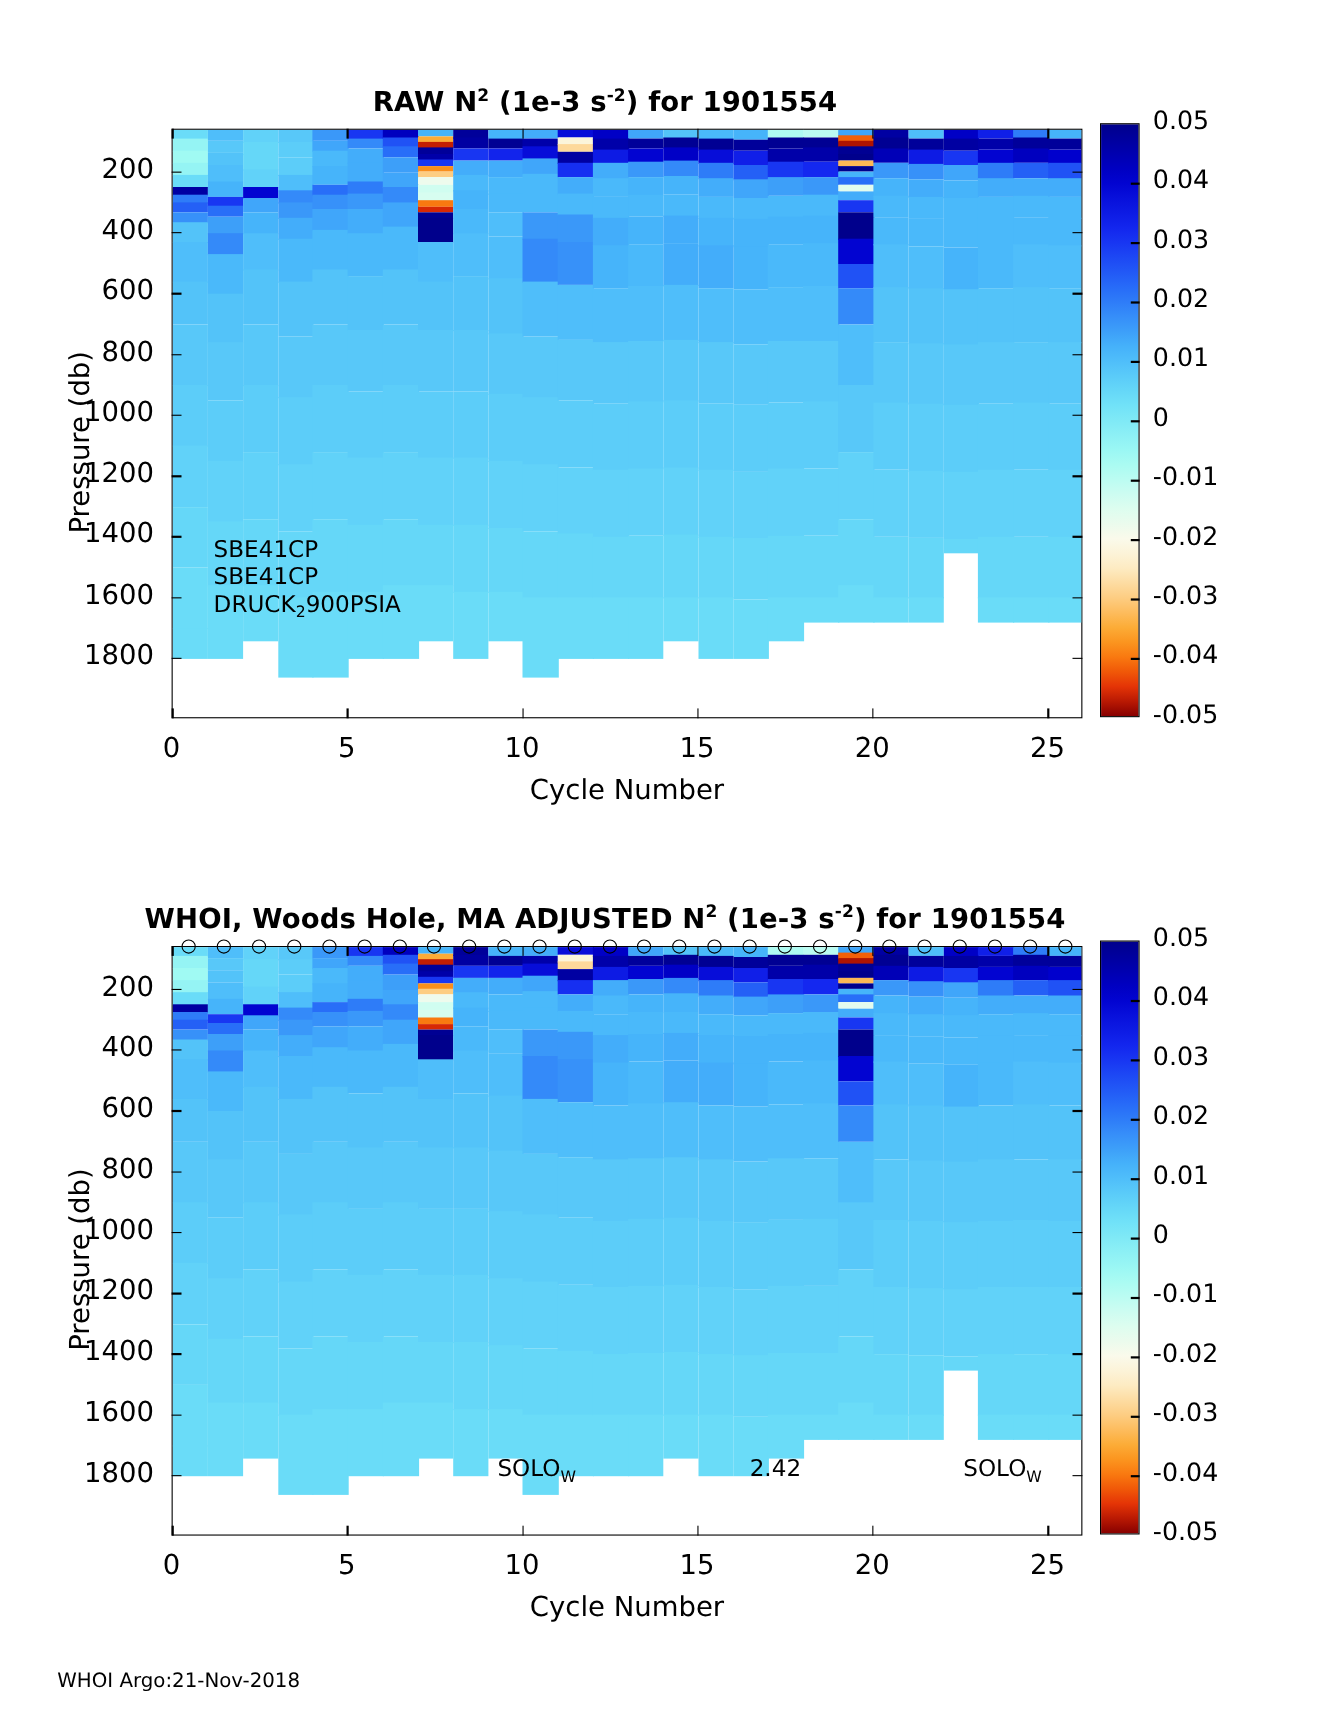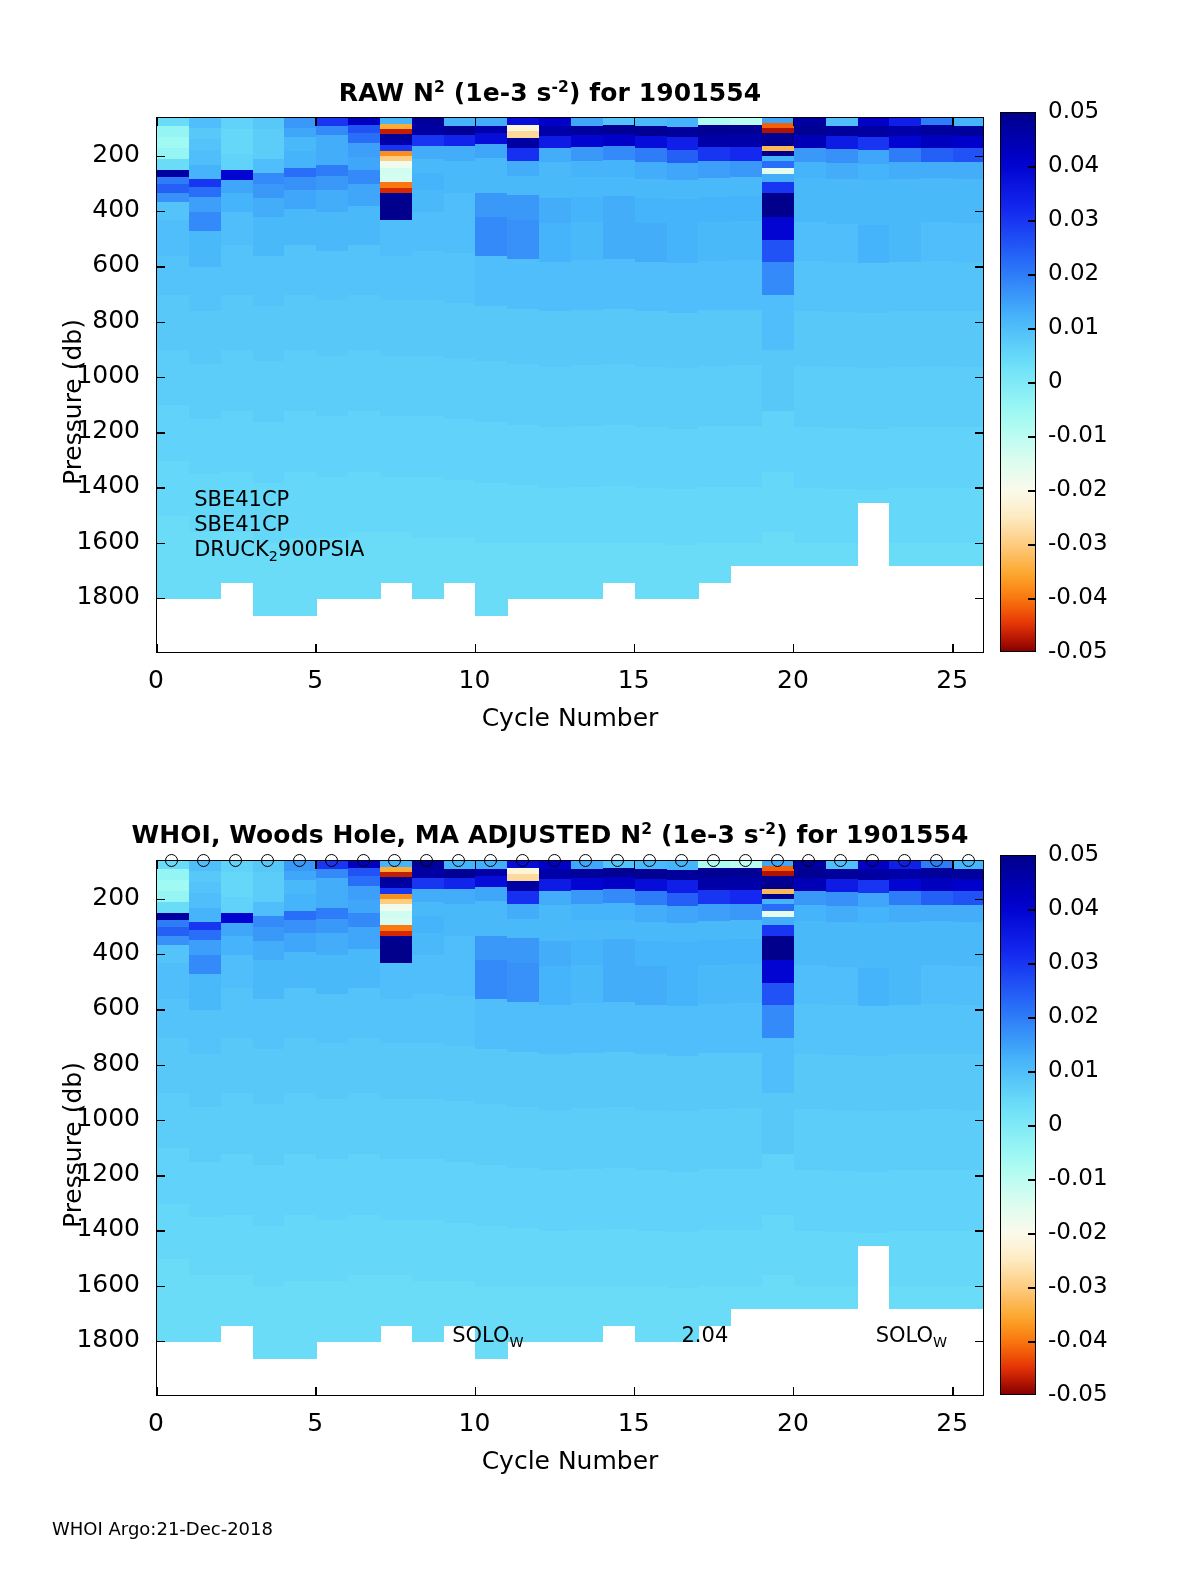--- a/index.html
+++ b/index.html
@@ -2476,21 +2476,21 @@
     <div class="tickmark" style="left:633.7px;top:860px;width:1.6px;height:9px;"></div>
     <div class="xtick" style="left:752.9px;top:1408.0px;width:80px;">20</div>
     <div class="tickmark" style="left:792.9px;top:1387.0px;width:1.6px;height:9px;"></div>
     <div class="tickmark" style="left:792.9px;top:860px;width:1.6px;height:9px;"></div>
     <div class="xtick" style="left:912.2px;top:1408.0px;width:80px;">25</div>
     <div class="tickmark" style="left:952.2px;top:1387.0px;width:1.6px;height:9px;"></div>
     <div class="tickmark" style="left:952.2px;top:860px;width:1.6px;height:9px;"></div>
     <div class="xlabel" style="left:156px;top:1446.0px;width:828px;">Cycle Number</div>
     <div class="ylabel" style="left:58px;top:1228.0px;">Pressure (db)</div>
     <div class="annot" style="left:452.2px;top:1323.0px;">SOLO<sub>W</sub></div>
-    <div class="annot" style="left:681.5px;top:1323.0px;">2.04</div>
+    <div class="annot" style="left:681.5px;top:1323.0px;">2.42</div>
     <div class="annot" style="left:875.7px;top:1323.0px;">SOLO<sub>W</sub></div>
     <div class="marker" style="left:165.4px;top:853.5px;
                         width:13px;height:13px;"></div>
     <div class="marker" style="left:197.3px;top:853.5px;
                         width:13px;height:13px;"></div>
     <div class="marker" style="left:229.1px;top:853.5px;
                         width:13px;height:13px;"></div>
     <div class="marker" style="left:261.0px;top:853.5px;
                         width:13px;height:13px;"></div>
     <div class="marker" style="left:292.8px;top:853.5px;
@@ -2554,13 +2554,13 @@
     <div class="cbtickmark" style="left:1028px;top:1179.0px;"></div>
     <div class="cbtick" style="left:1048px;top:1218.0px;">-0.02</div>
     <div class="cbtickmark" style="left:1028px;top:1233.0px;"></div>
     <div class="cbtick" style="left:1048px;top:1272.0px;">-0.03</div>
     <div class="cbtickmark" style="left:1028px;top:1287.0px;"></div>
     <div class="cbtick" style="left:1048px;top:1326.0px;">-0.04</div>
     <div class="cbtickmark" style="left:1028px;top:1341.0px;"></div>
     <div class="cbtick" style="left:1048px;top:1380.0px;">-0.05</div>
   </div>
 
-<div class="footer" style="left:52px;top:1518px;">WHOI Argo:21-Dec-2018</div>
+<div class="footer" style="left:52px;top:1518px;">WHOI Argo:21-Nov-2018</div>
 
 </body></html>

